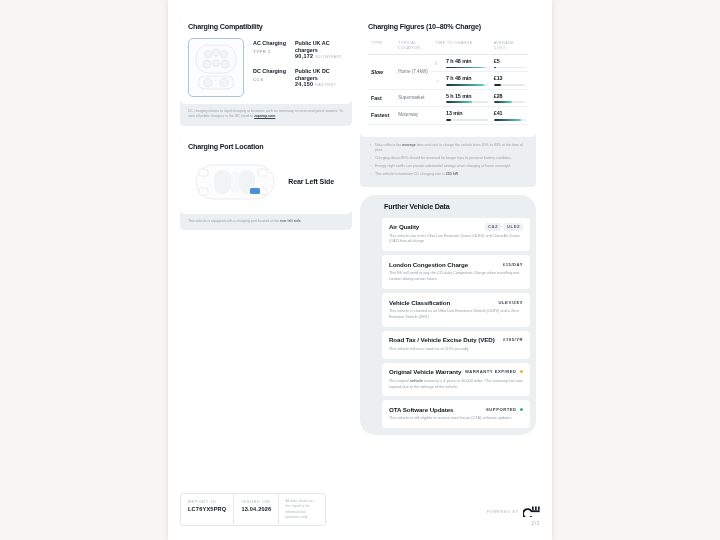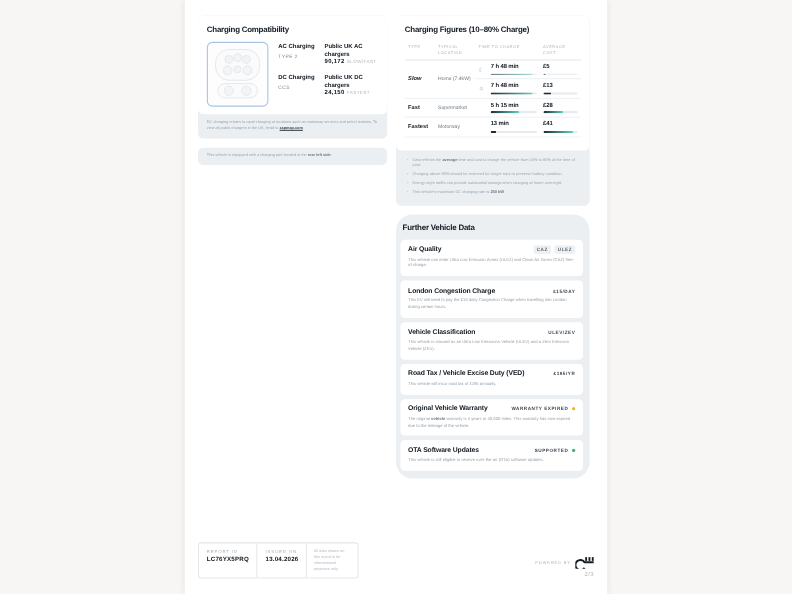--- a/index.html
+++ b/index.html
@@ -175,20 +175,37 @@
 
             </div>
           </div>
         </div>
         <div class="card-foot">
           <span>DC charging relates to rapid charging at locations such as motorway services and petrol stations. To view all public chargers in the UK, head to </span><u>zapmap.com</u>
         </div>
       </div>
 
       <div class="card">
+        <div class="card-body">
+          <div class="card-title">Charging Port Location</div>
+          <div class="port-wrap">
+            <svg width="90" height="44" viewBox="0 0 90 44">
+              <rect x="6" y="5" width="78" height="34" rx="17" fill="#fdfdfd" stroke="#e6eaee" stroke-width="0.9"></rect>
+              <rect x="9" y="9" width="9" height="7" rx="2" fill="#fdfdfd" stroke="#e6eaee" stroke-width="0.8"></rect>
+              <rect x="9" y="28" width="9" height="7" rx="2" fill="#fdfdfd" stroke="#e6eaee" stroke-width="0.8"></rect>
+              <rect x="68" y="9" width="9" height="7" rx="2" fill="#fdfdfd" stroke="#e6eaee" stroke-width="0.8"></rect>
+              <rect x="68" y="28" width="9" height="7" rx="2" fill="#fdfdfd" stroke="#e6eaee" stroke-width="0.8"></rect>
+              <rect x="24" y="10" width="17" height="24" rx="8" fill="#f1f3f5"></rect>
+              <rect x="49" y="10" width="16" height="24" rx="8" fill="#f1f3f5"></rect>
+              <rect x="41" y="12" width="8" height="20" rx="3" fill="#f7f8f9"></rect>
+              <rect x="60" y="28" width="10" height="6" rx="1.6" fill="#4a90d9"></rect>
+            </svg>
+            <div class="port-label">Rear Left Side</div>
+          </div>
+        </div>
         <div class="card-foot">
           <span>This vehicle is equipped with a charging port located at the </span><b>rear left side</b><span>.</span>
         </div>
       </div>
 
     </div>
 
     <div class="col-r">
 
       <div class="card">
@@ -274,21 +291,21 @@
           </table>
         </div>
         <ul class="notes">
           <li><span>Data reflects the </span><b>average</b><span> time and cost to charge the vehicle from 10% to 80% at the time of print.</span></li>
           <li><span>Charging above 80% should be reserved for longer trips to preserve battery condition.</span></li>
           <li><span>Energy night tariffs can provide substantial savings when charging at home overnight.</span></li>
           <li><span>This vehicle's maximum DC charging rate is </span><b>250 kW</b></li>
         </ul>
       </div>
 
-      <div class="card" style="padding:7px 6px 3px 4px;border-radius:15px;">
+      <div class="card" style="padding:7px 6px 3px 22px;border-radius:15px;">
         <div class="card-title" style="padding-left:2px;">Further Vehicle Data</div>
 
         <div class="fv-item">
           <div class="fv-head">
             <div class="fv-name">Air Quality</div>
             <div class="fv-badges">
               <span class="badge">CAZ</span>
               <span class="badge">ULEZ</span>
             </div>
           </div>

